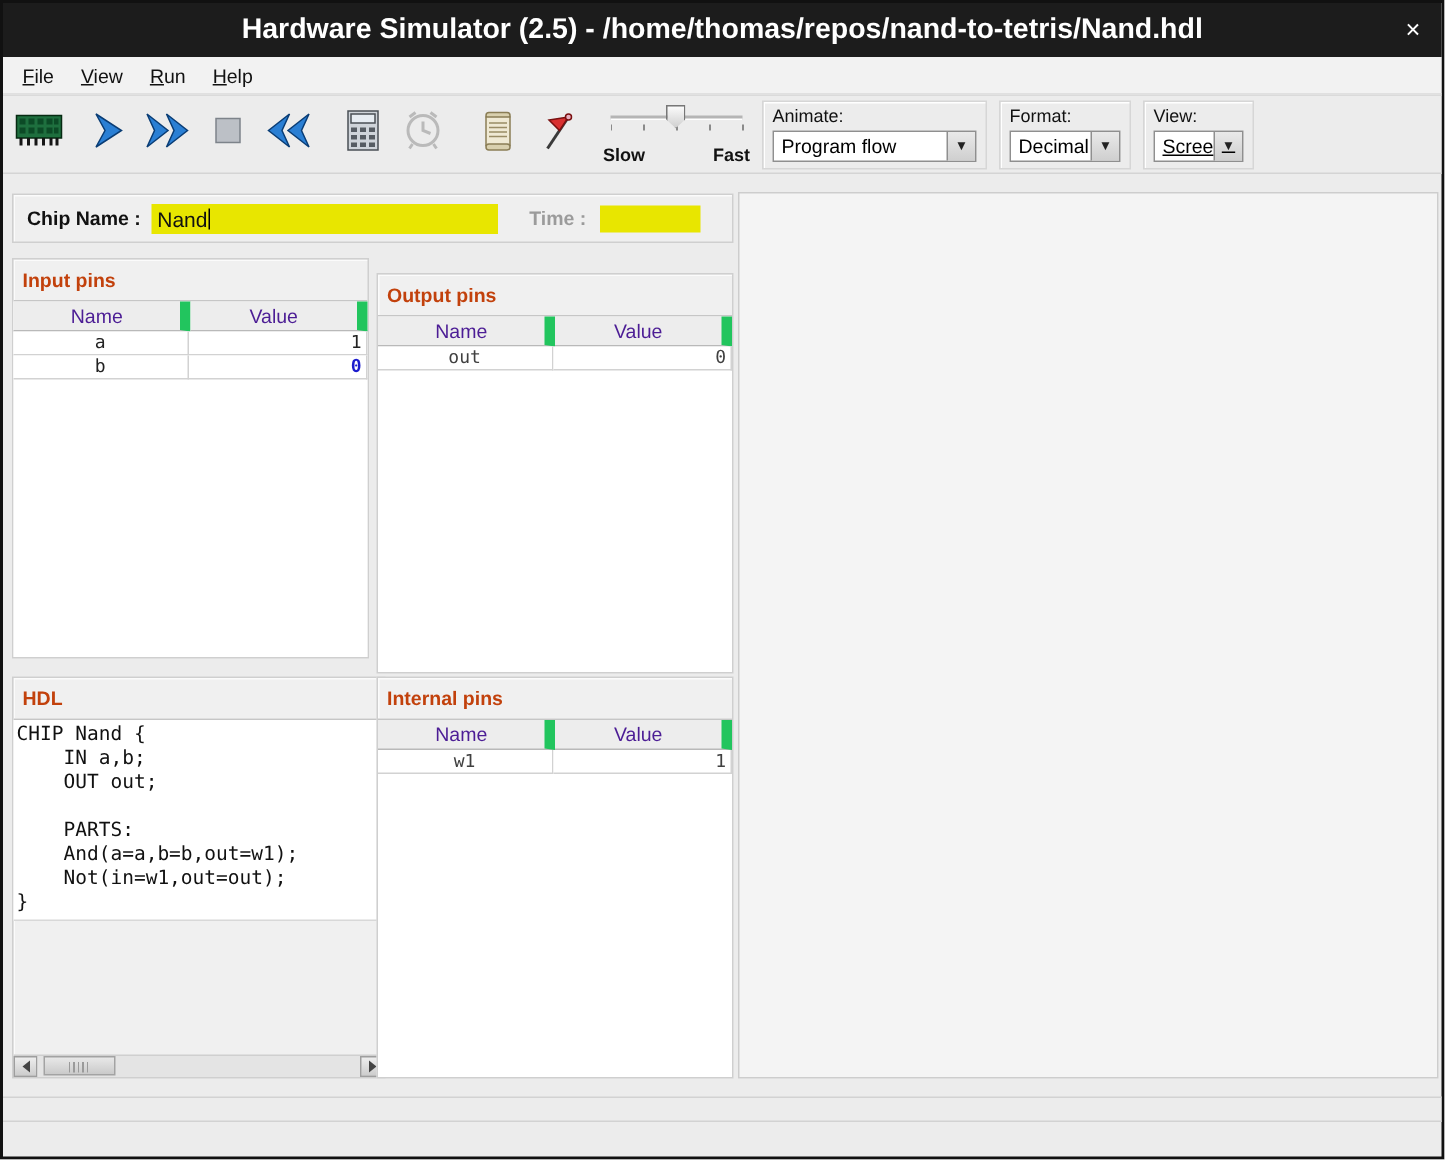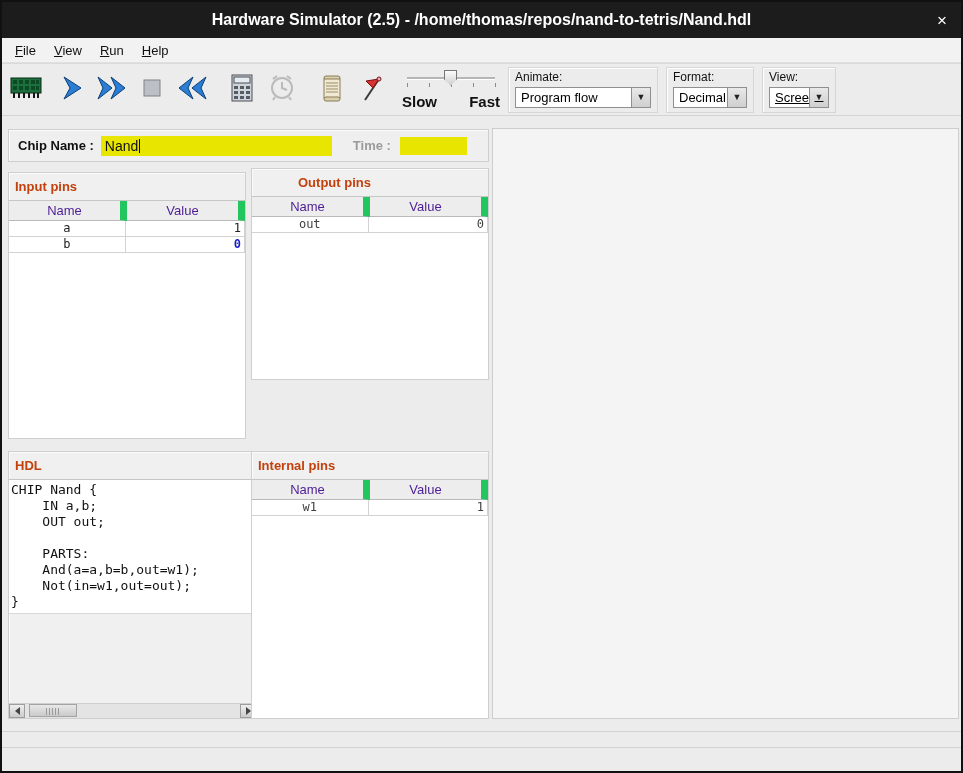--- a/index.html
+++ b/index.html
@@ -3,21 +3,21 @@
 <meta charset="utf-8">
 <style>
   * { margin:0; padding:0; box-sizing:border-box; }
   html,body { width:963px; height:773px; overflow:hidden; }
   body { font-family:"Liberation Sans",sans-serif; background:#ececec; }
   .window { position:relative; width:963px; height:773px; background:#ececec; border:2px solid #111; }
 
   
   .titlebar { position:absolute; left:0; top:0; width:100%; height:36px; background:#1c1c1c;
               display:flex; align-items:center; justify-content:center; }
-  .titlebar .title { color:#fff; font-weight:bold; font-size:16px; }
+  .titlebar .title { color:#fff; font-weight:bold; font-size:19px; }
   .titlebar .close { position:absolute; right:14px; top:50%; transform:translateY(-50%);
                      color:#fff; font-size:17px; line-height:1; cursor:pointer; }
 
   
   .menubar { position:absolute; left:0; top:36px; width:959px; height:25px; background:#f2f2f2;
              display:flex; align-items:center; padding-left:4px; font-size:13px; color:#111;
              border-bottom:1px solid #e0e0e0; }
   .menu-item { padding:4px 9px; cursor:default;text-align:center; }
 
   
@@ -30,21 +30,21 @@
 
   .slider-group { width:98px; height:44px; position:relative; margin-left:10px; }
   .slider-track { position:absolute; left:5px; top:9px; width:88px; height:3px; background:#b5b5b5;
                   border-bottom:1px solid #fff; }
   .slider-ticks { position:absolute; left:5px; top:15px; width:89px; height:4px;
                   background:repeating-linear-gradient(to right,#8a8a8a 0 1px,transparent 1px 22px); }
   .slider-thumb { position:absolute; left:42px; top:2px; width:13px; height:16px;
                   background:linear-gradient(#fbfbfb,#cfcfcf); border:1px solid #777;
                   clip-path:polygon(0 0,100% 0,100% 62%,50% 100%,0 62%); cursor:pointer; }
   .slider-labels { position:absolute; left:0; bottom:2px; width:98px; display:flex;
-                   justify-content:space-between; font-size:15px; font-weight:bold; color:#111; }
+                   justify-content:space-between; font-size:12px; font-weight:bold; color:#111; }
 
   .tgroup { height:46px; margin-left:8px; padding:2px 6px 0 6px; border:1px solid #d6d6d6;
             box-shadow:inset 1px 1px 0 #fff; }
   .tgroup-label { font-size:12px; color:#111; }
   .combo { margin-top:3px; height:21px; display:flex; border:1px solid #8f8f8f; background:#fff; cursor:pointer; }
   .combo-text { flex:1; padding:2px 14px 0 5px; font-size:13px; white-space:nowrap; overflow:hidden; }
   .combo-btn { width:19px; background:linear-gradient(#e9e9e9,#cfcfcf); border-left:1px solid #8f8f8f;
                display:flex; align-items:center; justify-content:center; font-size:9px; color:#222; }
   .w-animate { width:136px; } .w-format { width:74px; } .w-view { width:60px;text-decoration:underline; }
 
@@ -56,21 +56,21 @@
   .chip-input { margin-left:7px; width:231px; height:20px; background:#e8e600;
                 display:flex; align-items:center; padding-left:4px; font-size:14px; color:#111; }
   .caret { width:1px; height:14px; background:#000; margin-left:1px; }
   .time-label { color:#9b9b9b; font-weight:bold; font-size:13px; margin-left:21px; }
   .time-input { margin-left:9px; width:67px; height:18px; background:#e8e600; }
 
   
   .panel { position:absolute; background:#f0f0f0; border:1px solid #cfcfcf;
            box-shadow:inset 1px 1px 0 #fbfbfb; }
   .panel-input    { left:6px;   top:170px; width:238px; height:267px; }
-  .panel-output   { left:249px; top:166px; width:238px; height:212px;padding-left:40px; }
+  .panel-output   { left:249px; top:180px; width:238px; height:267px; }
   .panel-hdl      { left:6px;   top:449px; width:249px; height:268px; }
   .panel-internal { left:249px; top:449px; width:238px; height:268px; }
   .panel-title { height:27px; font-weight:bold; font-size:13px; color:#c2410c; padding:6px 0 0 6px; }
 
   .pin-table { position:absolute; left:0; right:0; top:27px; bottom:0; background:#fff;
                border-top:1px solid #c6c6c6; }
   .thead { display:flex; height:20px; }
   .th { flex:1; background:#ededed; border-right:7px solid #22c55e; border-bottom:1px solid #b9b9b9;
         font-size:13px; text-align:center; line-height:19px; color:#4c1d95; }
   .th:first-child { border-left:none; }

